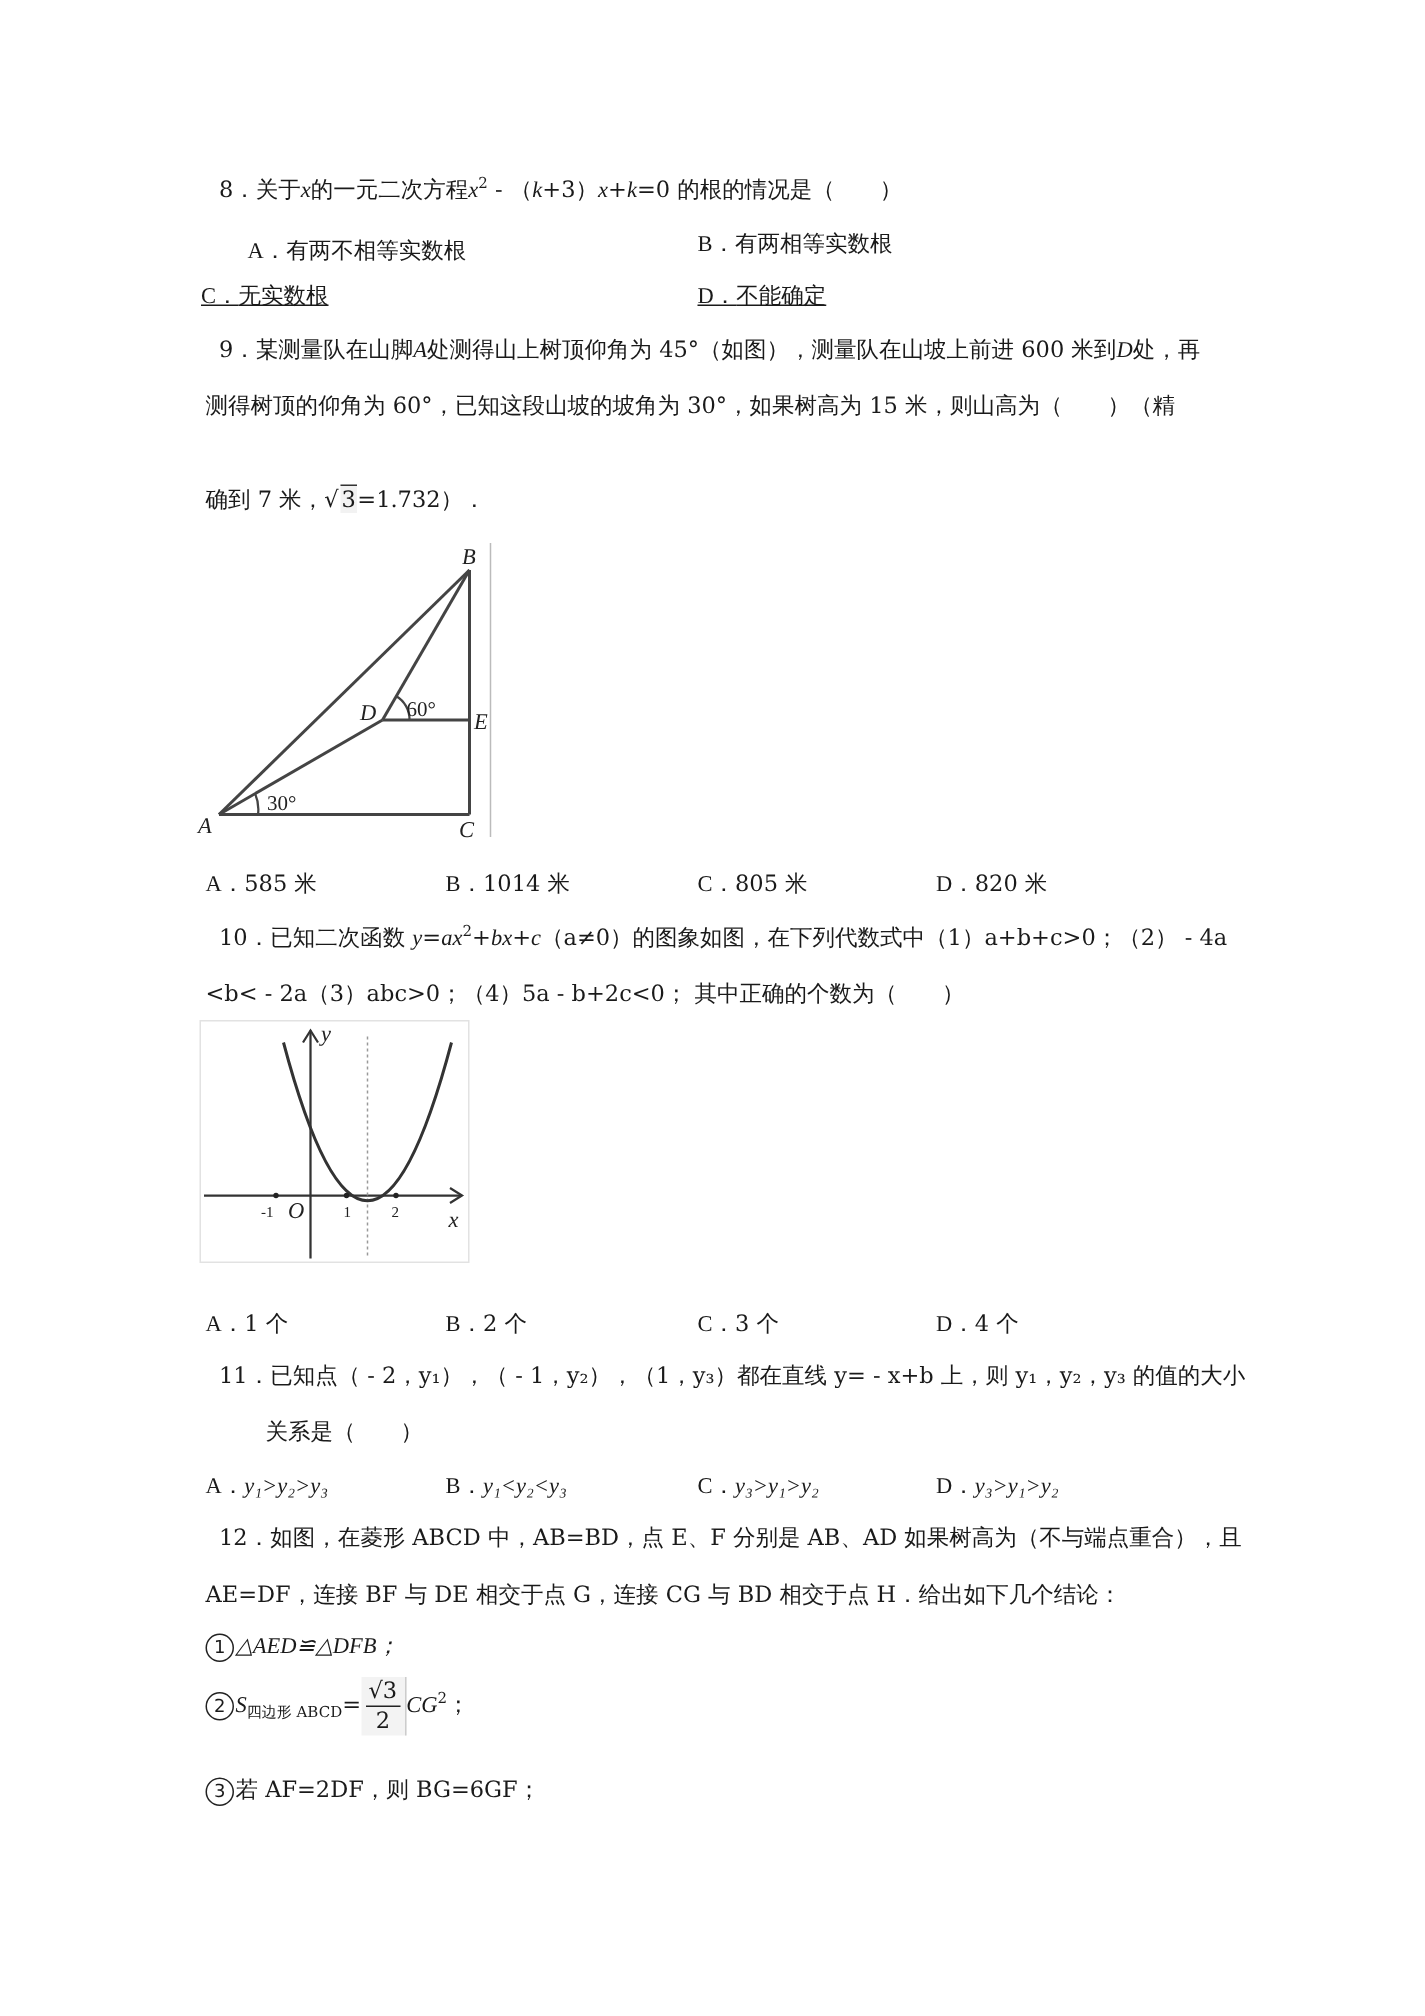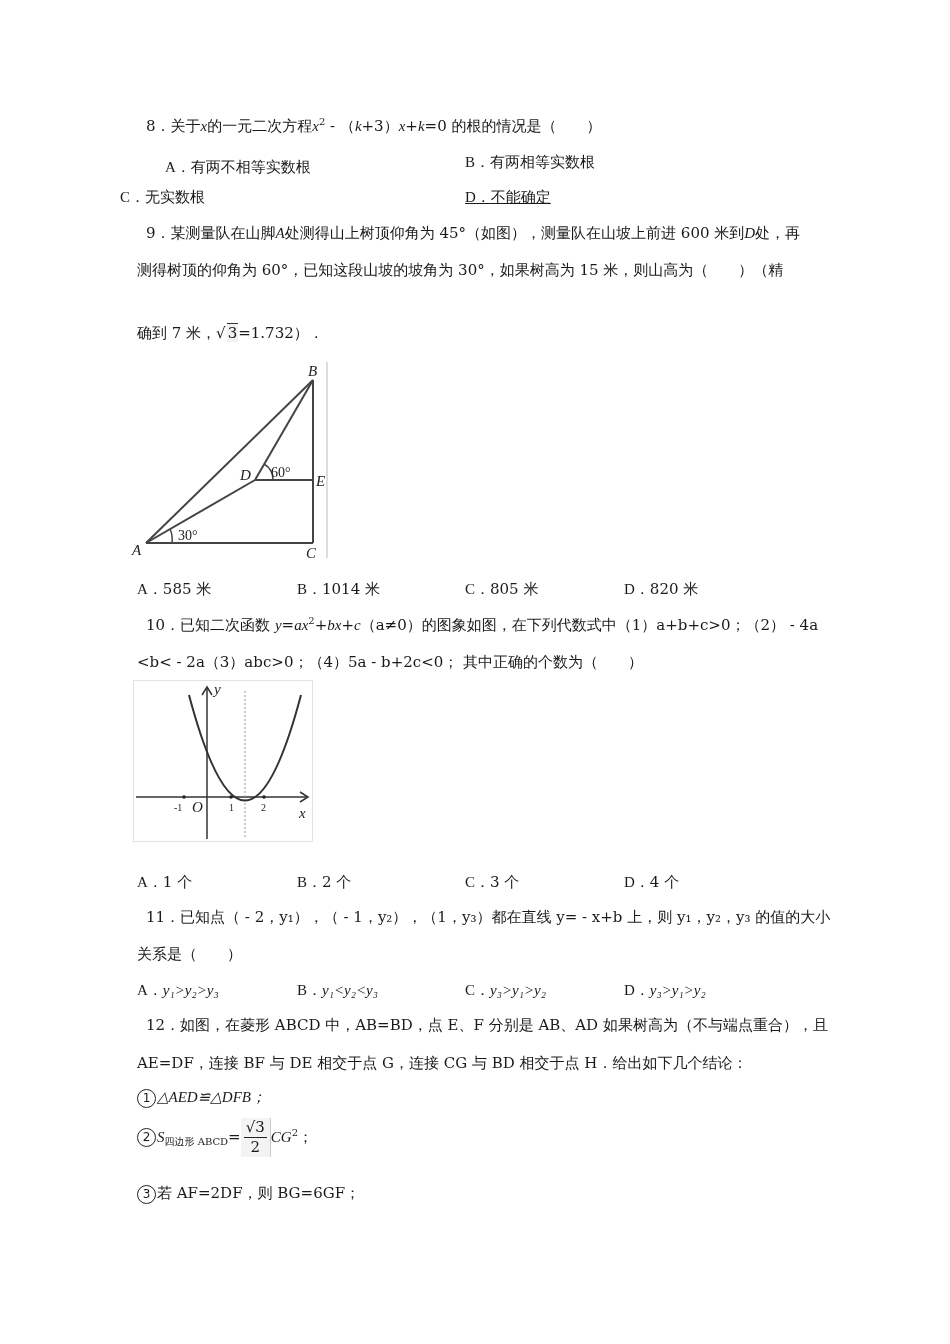--- a/index.html
+++ b/index.html
@@ -26,21 +26,21 @@
     svg text { font-family: "Liberation Serif", serif; }
   </style>
 </head>
 <body>
 
 <div class="abs q" style="top:117px;">
   <span>8．</span><span>关于</span><i>x</i><span>的一元二次方程</span><i>x</i><sup>2</sup><span> - （</span><i>k</i><span>+3）</span><i>x</i><span>+</span><i>k</i><span>=0 的根的情况是（　　）</span>
 </div>
 <div class="opt" style="left:137px; top:158px;margin-left:28px;"><span class="lbl">A．</span><span>有两不相等实数根</span></div>
 <div class="opt" style="left:465px; top:153px;"><span class="lbl">B．</span><span>有两相等实数根</span></div>
-<div class="opt" style="left:120px; top:188px;"><span class="lbl">C．</span><span>无实数根</span></div>
+<div class="opt" style="left:134px; top:188px;text-decoration:underline;"><span class="lbl">C．</span><span>无实数根</span></div>
 <div class="opt" style="left:465px; top:188px;text-decoration:underline;"><span class="lbl">D．</span><span>不能确定</span></div>
 
 <div class="abs q" style="top:224px;">
   <span>9．</span><span>某测量队在山脚</span><i>A</i><span>处测得山上树顶仰角为 45°（如图），测量队在山坡上前进 600 米到</span><i>D</i><span>处，再</span>
 </div>
 <div class="abs indent" style="top:261px;">测得树顶的仰角为 60°，已知这段山坡的坡角为 30°，如果树高为 15 米，则山高为（　　）（精</div>
 <div class="abs indent" style="top:323px;">
   <span>确到 7 米，</span><span class="sqrtsign">√</span><span class="sqrt">3</span><span>=1.732）．</span>
 </div>
 
@@ -100,21 +100,21 @@
 </div>
 
 <div class="opt" style="left:137px; top:873px;"><span class="lbl">A．</span><span>1 个</span></div>
 <div class="opt" style="left:297px; top:873px;"><span class="lbl">B．</span><span>2 个</span></div>
 <div class="opt" style="left:465px; top:873px;"><span class="lbl">C．</span><span>3 个</span></div>
 <div class="opt" style="left:624px; top:873px;"><span class="lbl">D．</span><span>4 个</span></div>
 
 <div class="abs q" style="top:908px;">
   <span>11．</span><span>已知点（ - 2，y₁），（ - 1，y₂），（1，y₃）都在直线 y= - x+b 上，则 y₁，y₂，y₃ 的值的大小</span>
 </div>
-<div class="abs indent" style="top:945px;">关系是（　　）</div>
+<div class="abs indent" style="top:945px;margin-left:40px;">关系是（　　）</div>
 <div class="opt it" style="left:137px; top:981px;"><span class="lbl" style="font-style:normal">A．</span><span>y₁&gt;y₂&gt;y₃</span></div>
 <div class="opt it" style="left:297px; top:981px;"><span class="lbl" style="font-style:normal">B．</span><span>y₁&lt;y₂&lt;y₃</span></div>
 <div class="opt it" style="left:465px; top:981px;"><span class="lbl" style="font-style:normal">C．</span><span>y₃&gt;y₁&gt;y₂</span></div>
 <div class="opt it" style="left:624px; top:981px;"><span class="lbl" style="font-style:normal">D．</span><span>y₃&gt;y₁&gt;y₂</span></div>
 
 <div class="abs q" style="top:1016px;">
   <span>12．</span><span>如图，在菱形 ABCD 中，AB=BD，点 E、F 分别是 AB、AD 如果树高为（不与端点重合），且</span>
 </div>
 <div class="abs indent" style="top:1054px;">AE=DF，连接 BF 与 DE 相交于点 G，连接 CG 与 BD 相交于点 H．给出如下几个结论：</div>
 

